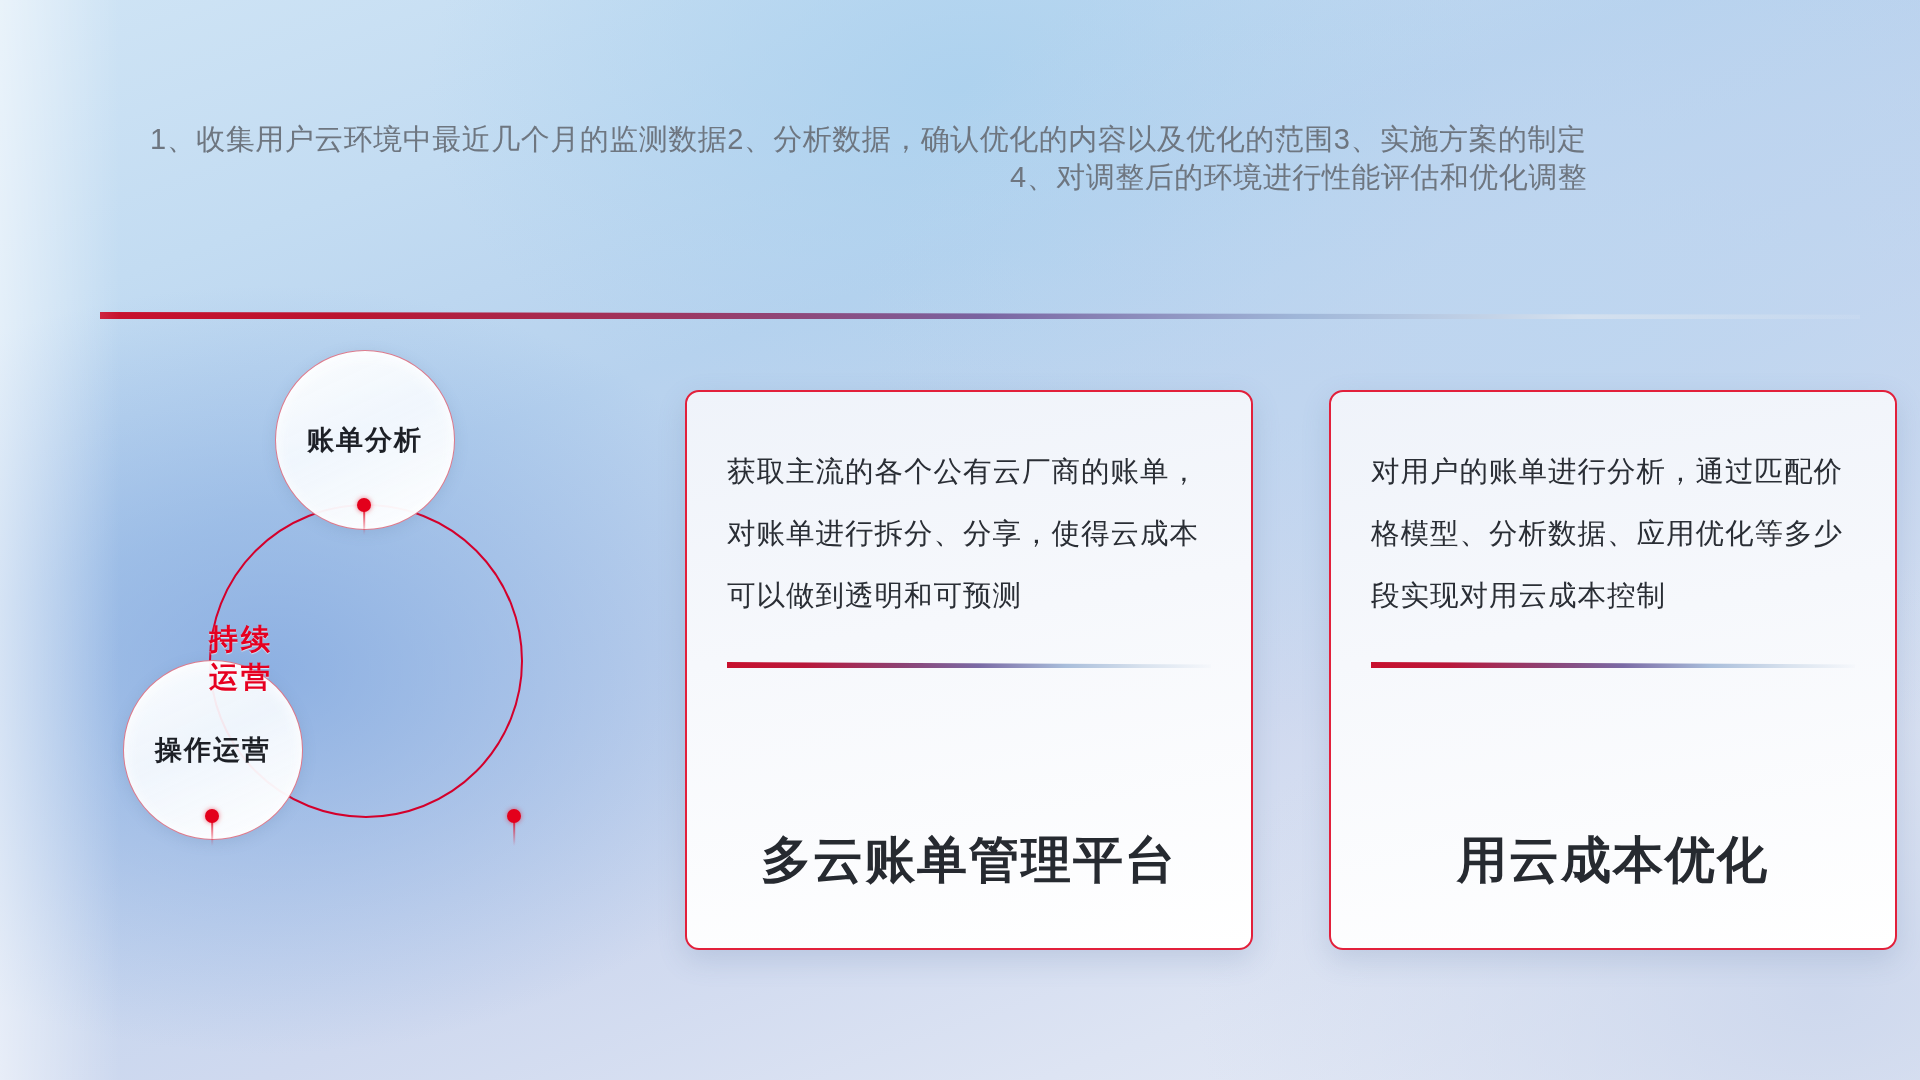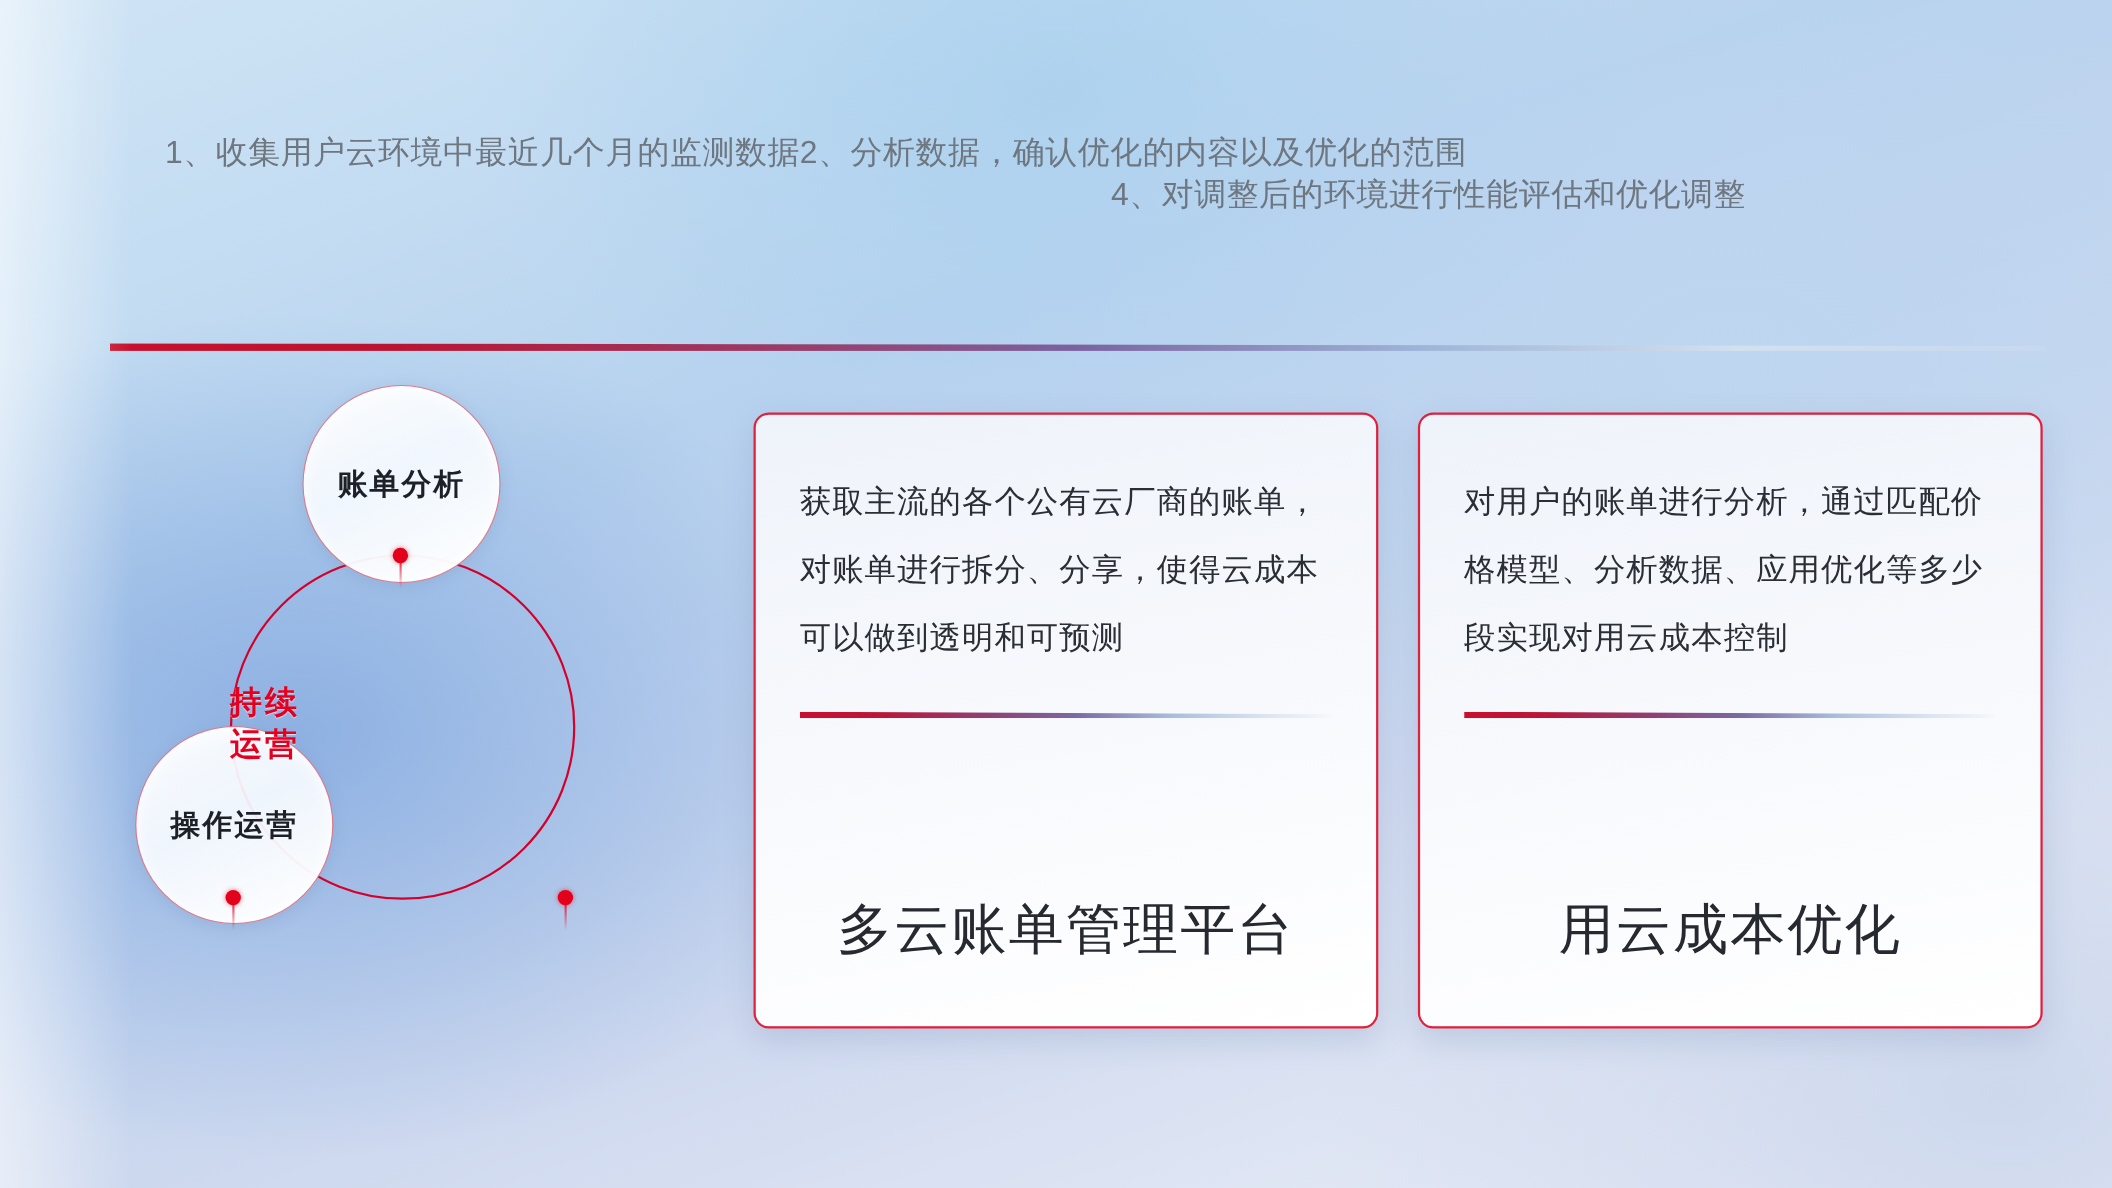--- a/index.html
+++ b/index.html
@@ -163,23 +163,23 @@
     background: linear-gradient(180deg, rgba(227,0,27,0.85), rgba(227,0,27,0));
   }
   .dot-top    { left: 262px; top: 148px; }
   .dot-left   { left:  110px; top: 459px; }
   .dot-right  { left:  412px; top: 459px; }
 
   
   .cards {
     position: absolute;
     left: 685px;
-    top: 375px;
-    display: flex;
-    gap: 36px;
+    top: 390px;
+    display: flex;
+    gap: 76px;
   }
   .card {
     position: relative;
     width: 568px;
     height: 560px;
     border-radius: 14px;
     border: 2px solid #e2203b;
     background: linear-gradient(170deg, #eff3fa 0%, #f6f8fc 42%, #ffffff 100%);
     box-shadow: 0 10px 28px rgba(85,115,160,0.20);
     padding: 48px 40px 28px 40px;
@@ -205,36 +205,37 @@
       #7a6aa5 52%,
       #a9bedb 70%,
       #d8e2ee 86%,
       rgba(235,240,247,0.2) 100%);
     clip-path: polygon(0 0, 100% 40%, 100% 100%, 0 100%);
   }
   .card-title {
     margin-top: auto;
     padding-bottom: 26px;
     font-size: 50px;
-    font-weight: normal;
+    font-weight: bold;
     color: #262a30;
     letter-spacing: 2px;
     text-align: center;
   }
 </style>
 </head>
 <body>
 
 <div class="slide">
 
   <div class="steps">
 
     <div class="steps-col left">
       <div class="step-line">1、收集用户云环境中最近几个月的监测数据</div>
       <div class="step-line">2、分析数据，确认优化的内容以及优化的范围</div>
+      <div class="step-line">3、实施方案的制定</div>
     </div>
 
     <div class="steps-col right">
       <div class="step-line">4、对调整后的环境进行性能评估和优化调整</div>
     </div>
 
   </div>
 
   <div class="top-rule"></div>
 

